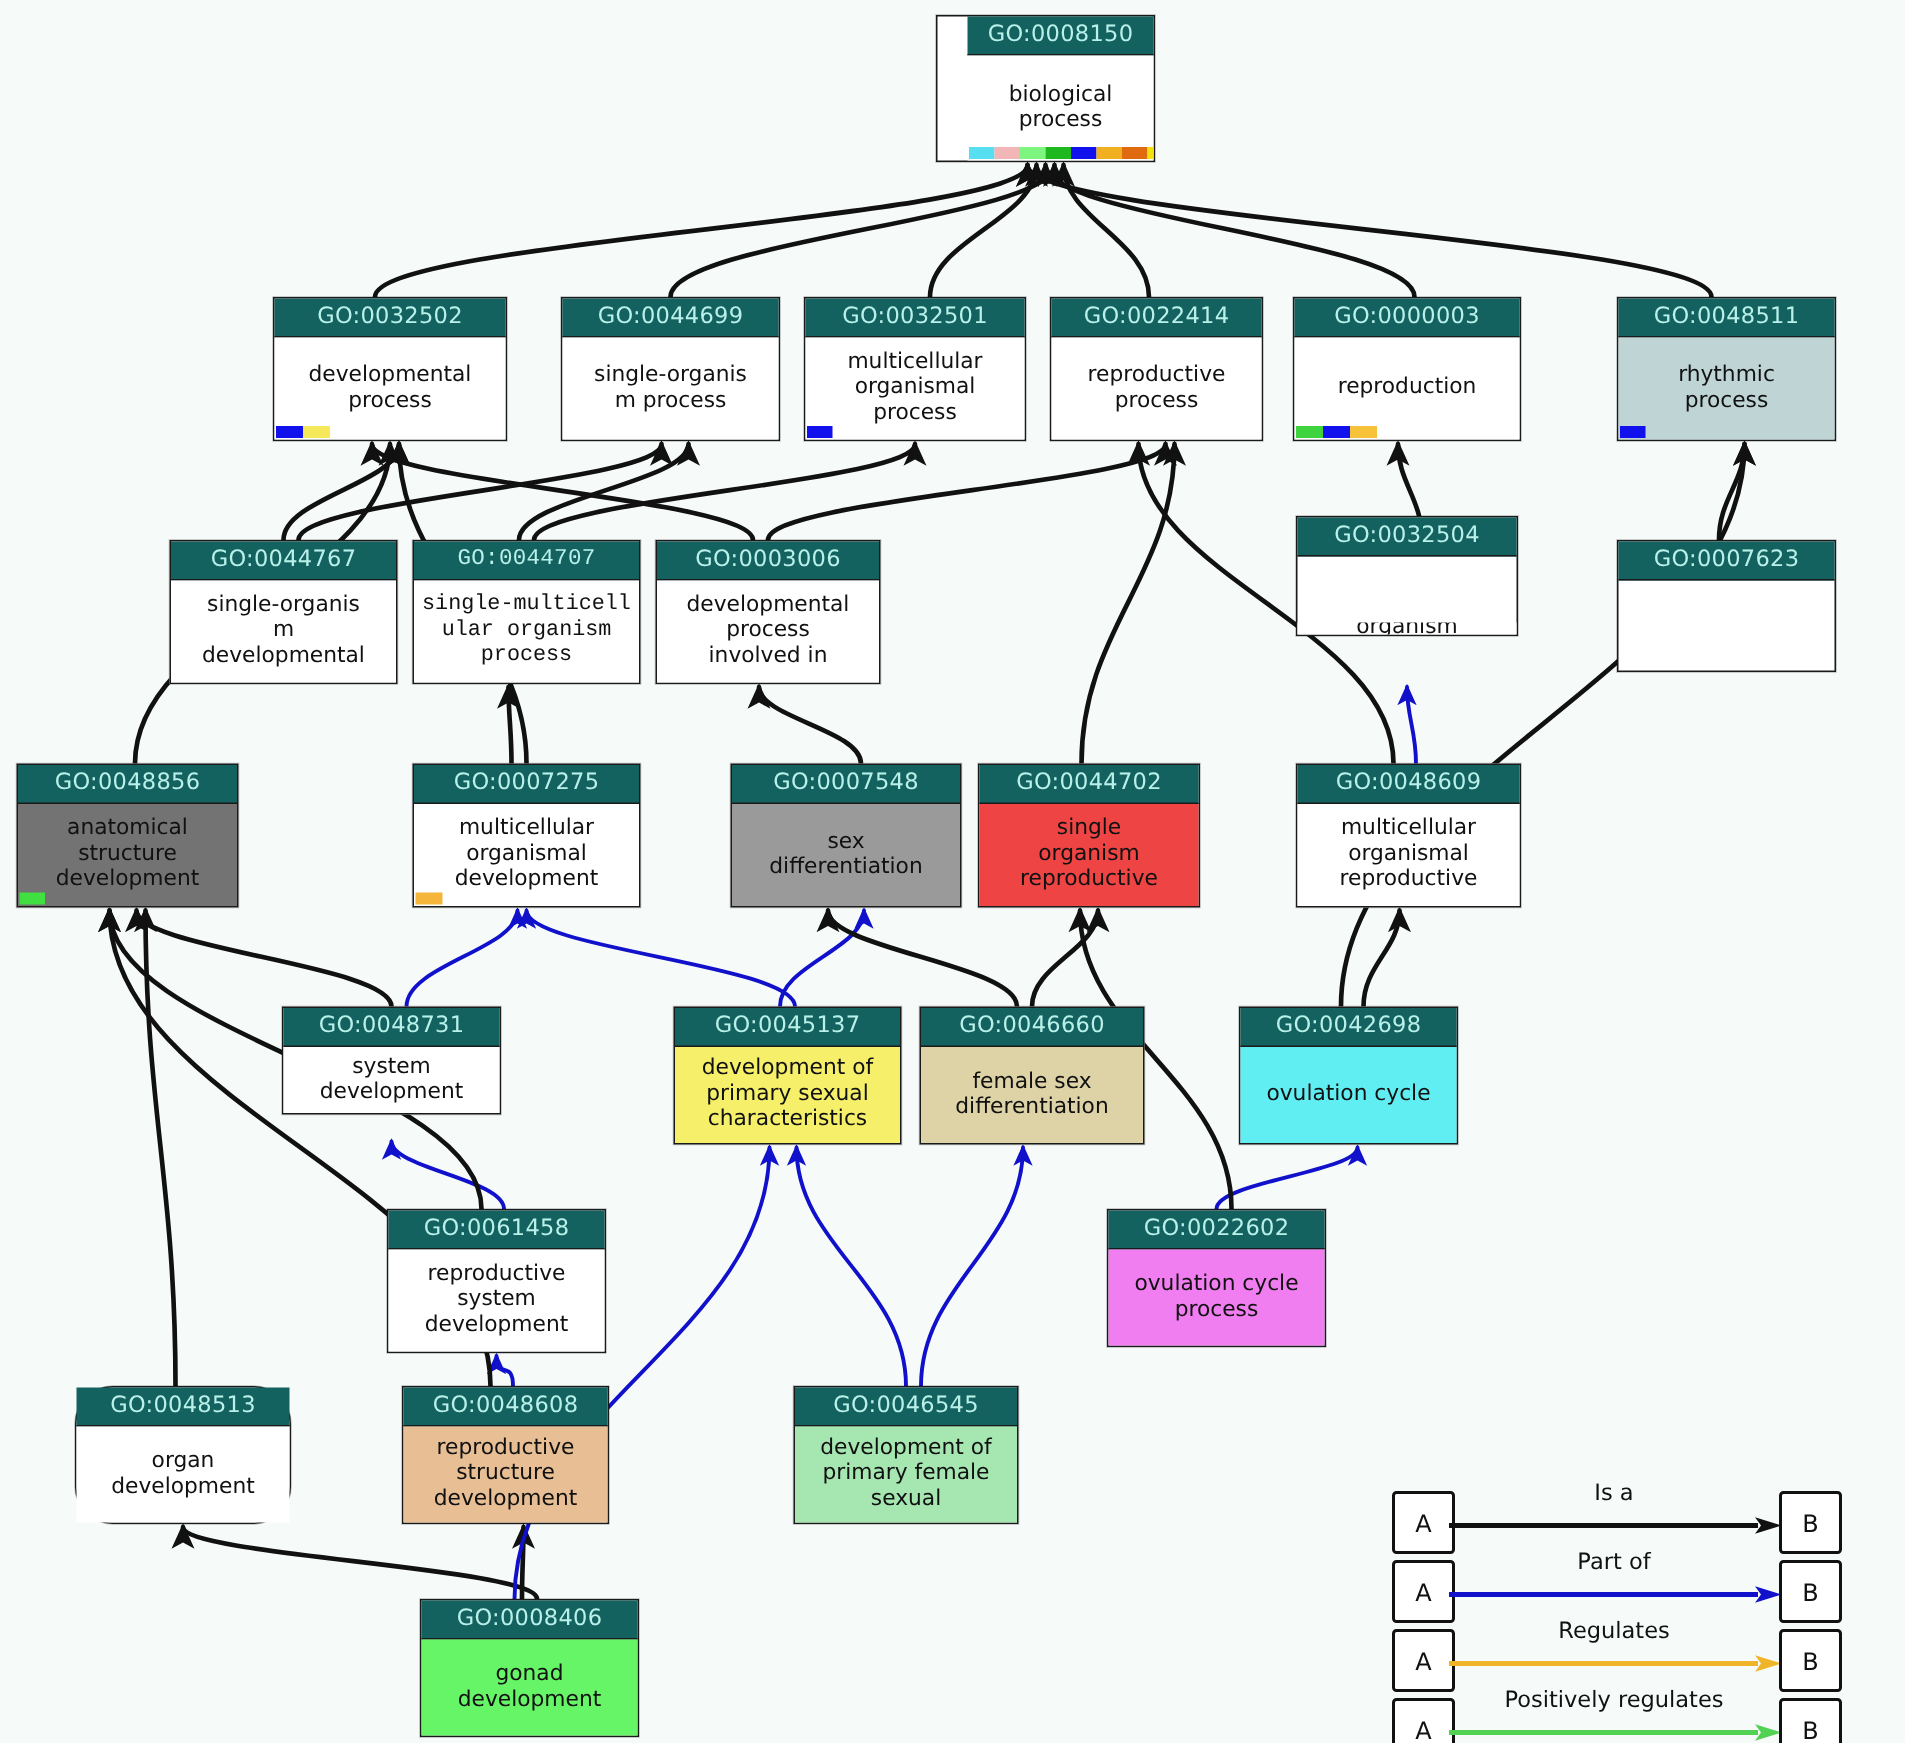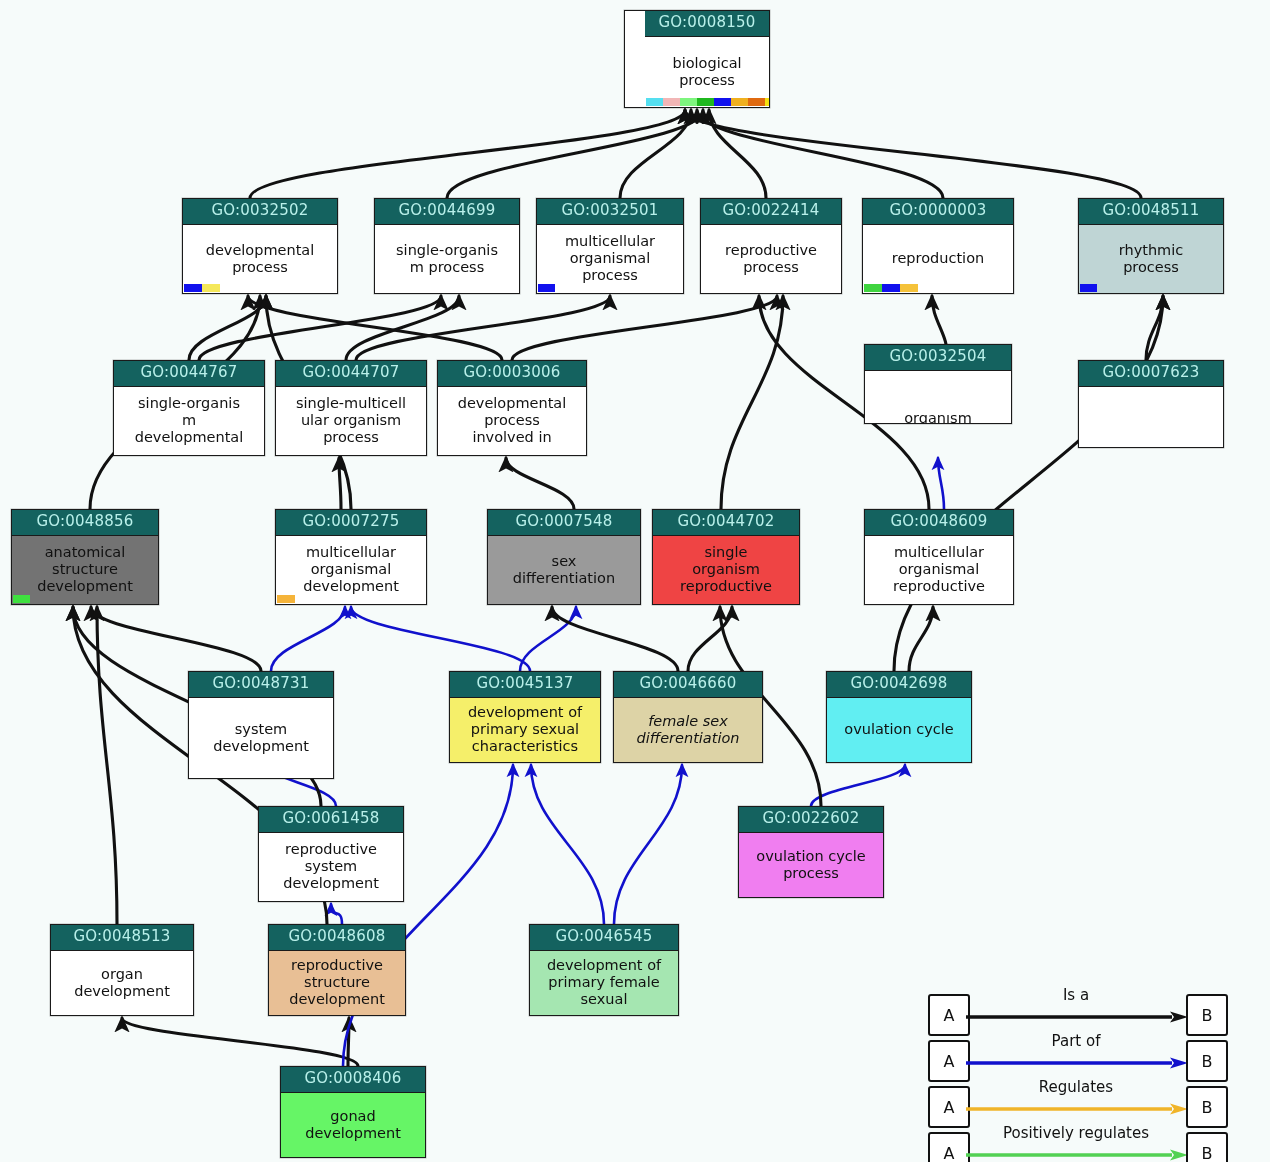--- a/index.html
+++ b/index.html
@@ -210,21 +210,21 @@
         </div>
       </div>
       <div class="node" style="left: 113px; top: 360px; width: 152px; height: 96px;">
         <div class="hdr">GO:0044767</div>
         <div class="body" style="background: rgb(255, 255, 255);">
           <span class="txt" style="white-space: pre-line;">single-organis
 m
 developmental</span>
         </div>
       </div>
-      <div class="node" style="left: 275px; top: 360px; width: 152px; height: 96px;">
+      <div class="node" style="left: 275px; top: 360px; width: 152px; height: 96px; font-family: Liberation Mono, monospace;">
         <div class="hdr">GO:0044707</div>
         <div class="body" style="background: rgb(255, 255, 255);">
           <span class="txt" style="white-space: pre-line;">single-multicell
 ular organism
 process</span>
         </div>
       </div>
       <div class="node" style="left: 437px; top: 360px; width: 150px; height: 96px;">
         <div class="hdr">GO:0003006</div>
         <div class="body" style="background: rgb(255, 255, 255);">
@@ -282,39 +282,39 @@
         </div>
       </div>
       <div class="node" style="left: 864px; top: 509px; width: 150px; height: 96px;">
         <div class="hdr">GO:0048609</div>
         <div class="body" style="background: rgb(255, 255, 255);">
           <span class="txt" style="white-space: pre-line;">multicellular
 organismal
 reproductive</span>
         </div>
       </div>
-      <div class="node" style="left: 188px; top: 671px; width: 146px; height: 108px;">
+      <div class="node" style="left: 188px; top: 671px; width: 146px; height: 72px;">
         <div class="hdr">GO:0048731</div>
         <div class="body" style="background: rgb(255, 255, 255);">
           <span class="txt" style="white-space: pre-line;">system
 development</span>
         </div>
       </div>
       <div class="node" style="left: 449px; top: 671px; width: 152px; height: 92px;">
         <div class="hdr">GO:0045137</div>
         <div class="body" style="background: rgb(245, 239, 106);">
           <span class="txt" style="white-space: pre-line;">development of
 primary sexual
 characteristics</span>
         </div>
       </div>
       <div class="node" style="left: 613px; top: 671px; width: 150px; height: 92px;">
         <div class="hdr">GO:0046660</div>
         <div class="body" style="background: rgb(221, 211, 166);">
-          <span class="txt" style="white-space: pre-line; font-style: italic;">female sex
+          <span class="txt" style="white-space: pre-line;">female sex
 differentiation</span>
         </div>
       </div>
       <div class="node" style="left: 826px; top: 671px; width: 146px; height: 92px;">
         <div class="hdr">GO:0042698</div>
         <div class="body" style="background: rgb(97, 238, 242);">
           <span class="txt" style="white-space: pre-line;">ovulation cycle</span>
         </div>
       </div>
       <div class="node" style="left: 258px; top: 806px; width: 146px; height: 96px;">
@@ -325,21 +325,21 @@
 development</span>
         </div>
       </div>
       <div class="node" style="left: 738px; top: 806px; width: 146px; height: 92px;">
         <div class="hdr">GO:0022602</div>
         <div class="body" style="background: rgb(240, 126, 240);">
           <span class="txt" style="white-space: pre-line;">ovulation cycle
 process</span>
         </div>
       </div>
-      <div class="node" style="left: 50px; top: 924px; width: 144px; height: 92px;">
+      <div class="node" style="left: 50px; top: 924px; width: 144px; height: 92px; border-radius: 25px;">
         <div class="hdr">GO:0048513</div>
         <div class="body" style="background: rgb(255, 255, 255);">
           <span class="txt" style="white-space: pre-line;">organ
 development</span>
         </div>
       </div>
       <div class="node" style="left: 268px; top: 924px; width: 138px; height: 92px;">
         <div class="hdr">GO:0048608</div>
         <div class="body" style="background: rgb(232, 191, 149);">
           <span class="txt" style="white-space: pre-line;">reproductive

